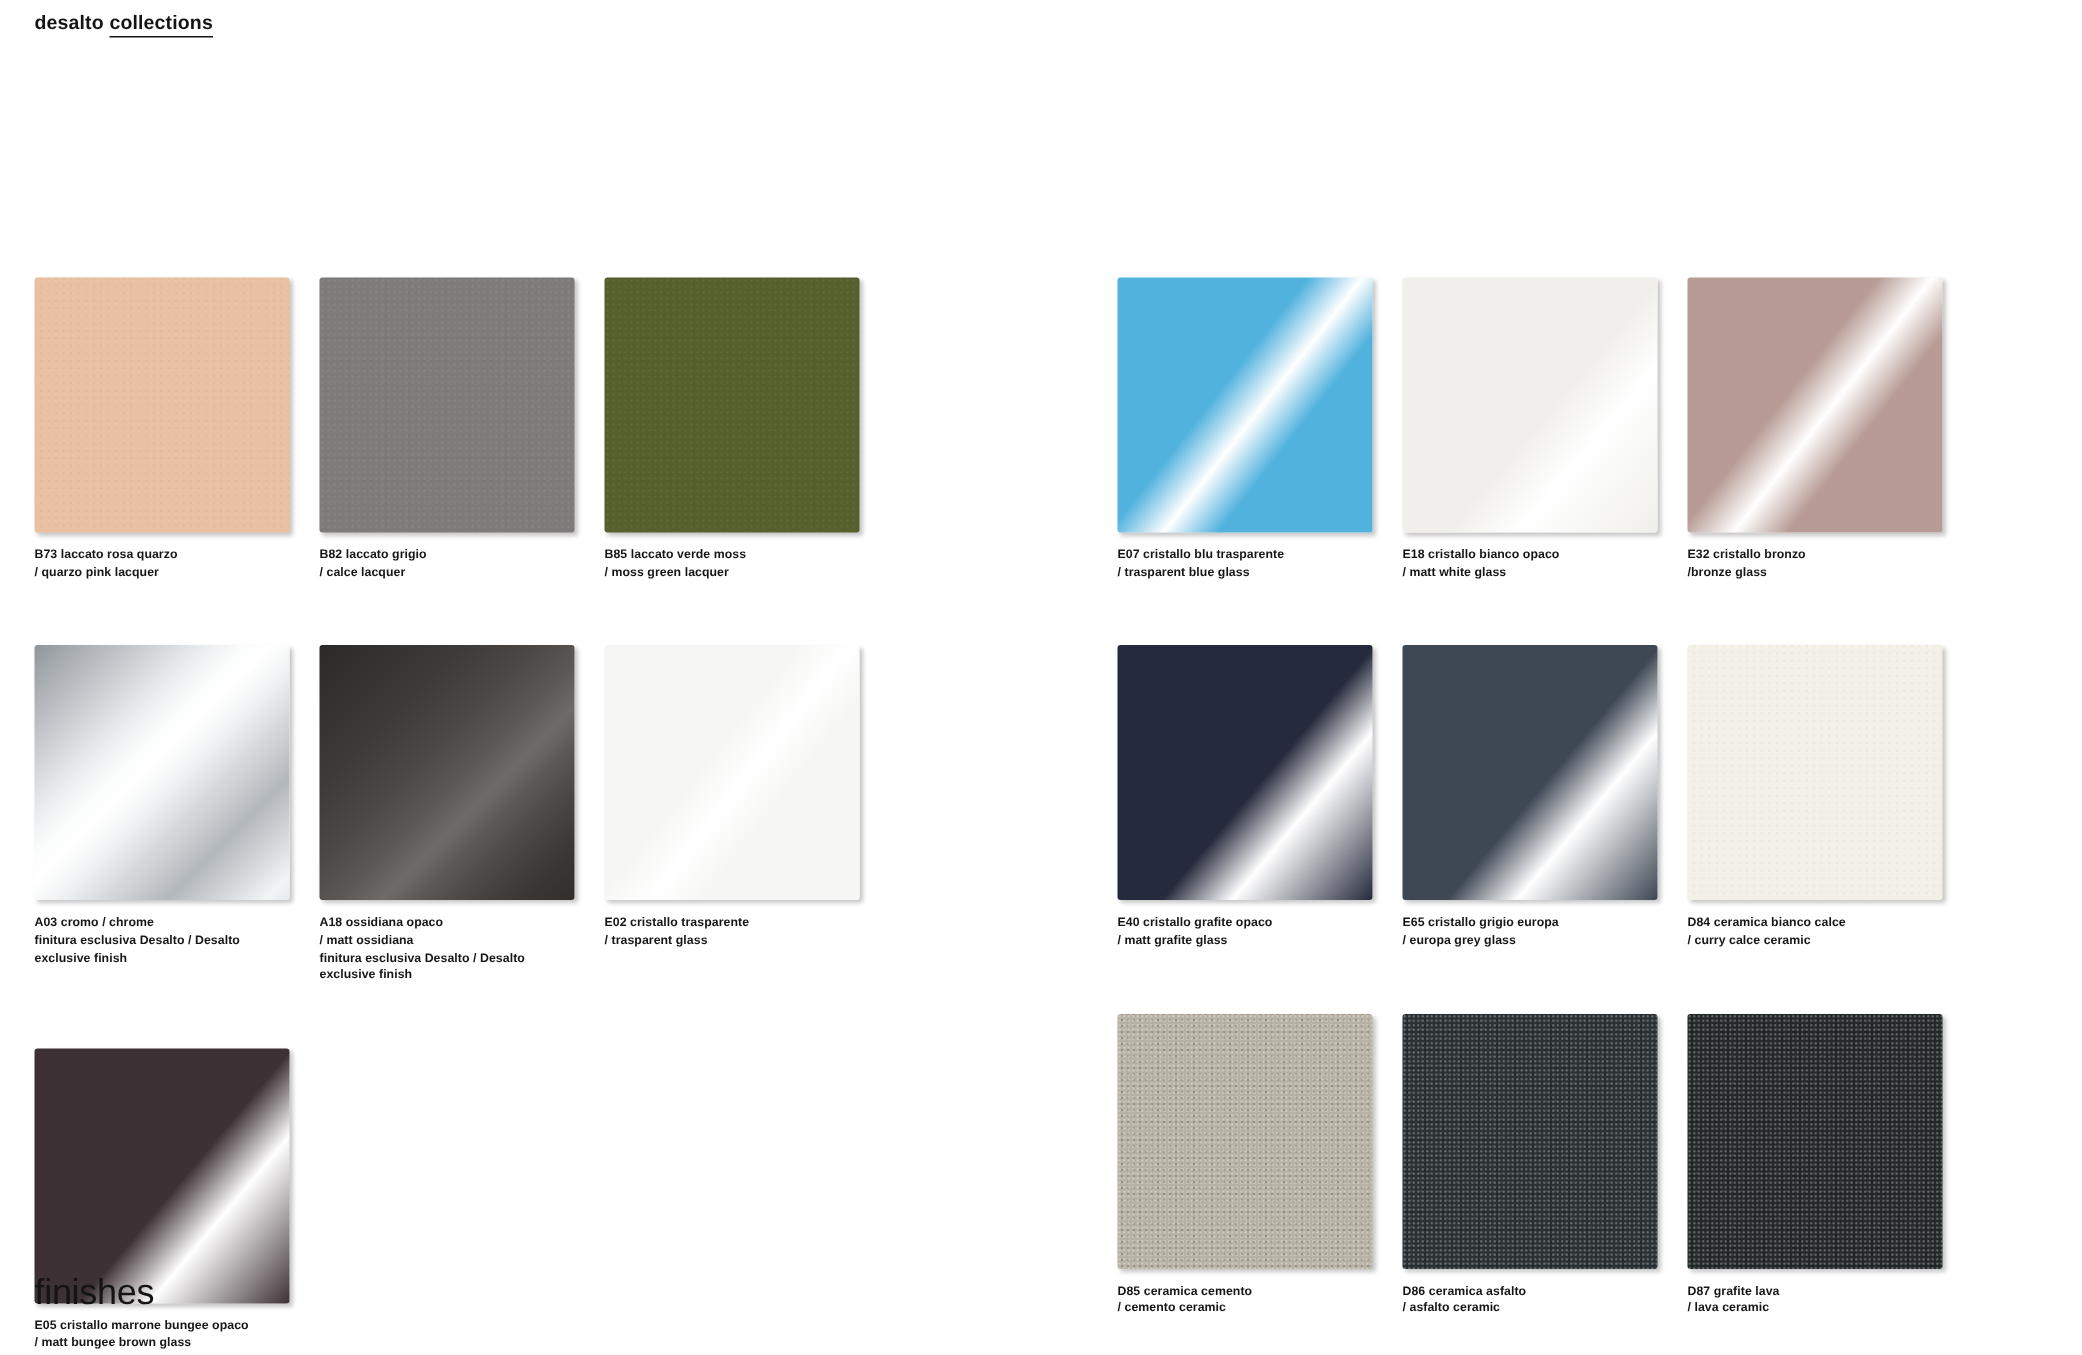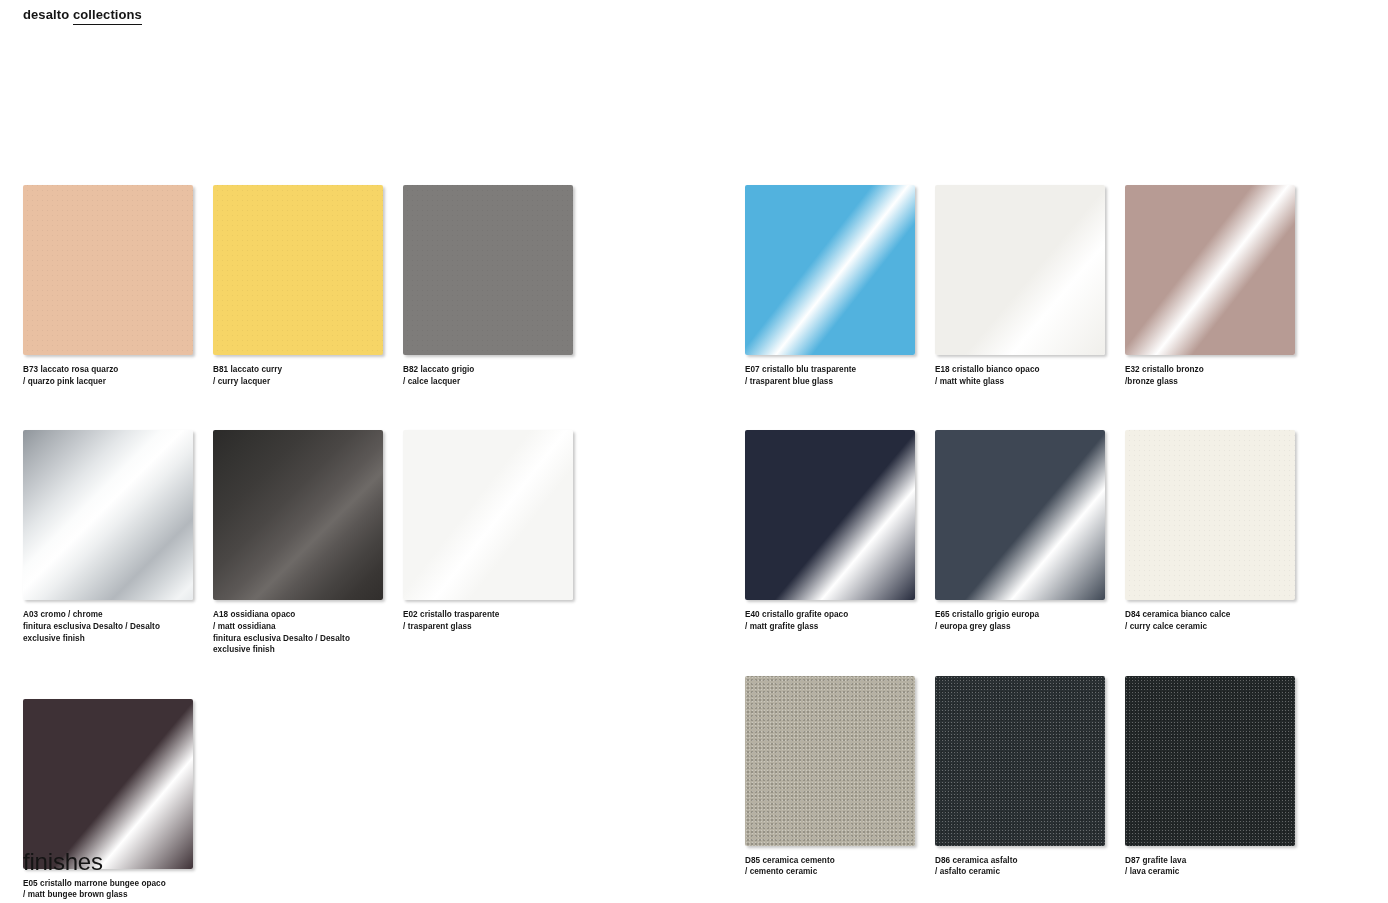--- a/index.html
+++ b/index.html
@@ -142,28 +142,28 @@
 <div class="sheet">
   <div class="columns">
     <div class="col left">
       <div class="grid" id="left-grid">
           <div class="cell">
             <div class="swatch grain" style="background:#e9c0a2;"></div>
             <div class="caption">B73 laccato rosa quarzo
 / quarzo pink lacquer</div>
           </div>
           <div class="cell">
-            <div class="swatch grain" style="background:#f6d566;"></div>
-            <div class="caption">B81 laccato curry
-/ curry lacquer</div>
-          </div>
-          <div class="cell">
             <div class="swatch grain" style="background:#7e7c7a;"></div>
             <div class="caption">B82 laccato grigio
 / calce lacquer</div>
+          </div>
+          <div class="cell">
+            <div class="swatch grain" style="background:#56602d;"></div>
+            <div class="caption">B85 laccato verde moss
+/ moss green lacquer</div>
           </div>
           <div class="cell">
             <div class="swatch" style="background:linear-gradient(135deg,#8f959b 0%, #a9aeb3 9%, #c6cace 20%, #e4e7e9 31%,#fbfcfc 41%, #ffffff 47%, #eef0f1 55%, #cfd3d6 66%,#b3b8bd 76%, #d3d7da 86%, #f2f4f5 95%, #e7eaec 100%);"></div>
             <div class="caption">A03 cromo / chrome
 finitura esclusiva Desalto / Desalto
 exclusive finish</div>
           </div>
           <div class="cell">
             <div class="swatch" style="background:linear-gradient(135deg,#2b2a29 0%, #343331 14%, #3d3b39 28%, #4a4745 42%,#5c5856 54%, #6e6a67 62%, #5a5654 70%, #474442 80%,#393634 90%, #312e2c 100%);"></div>
             <div class="caption">A18 ossidiana opaco

